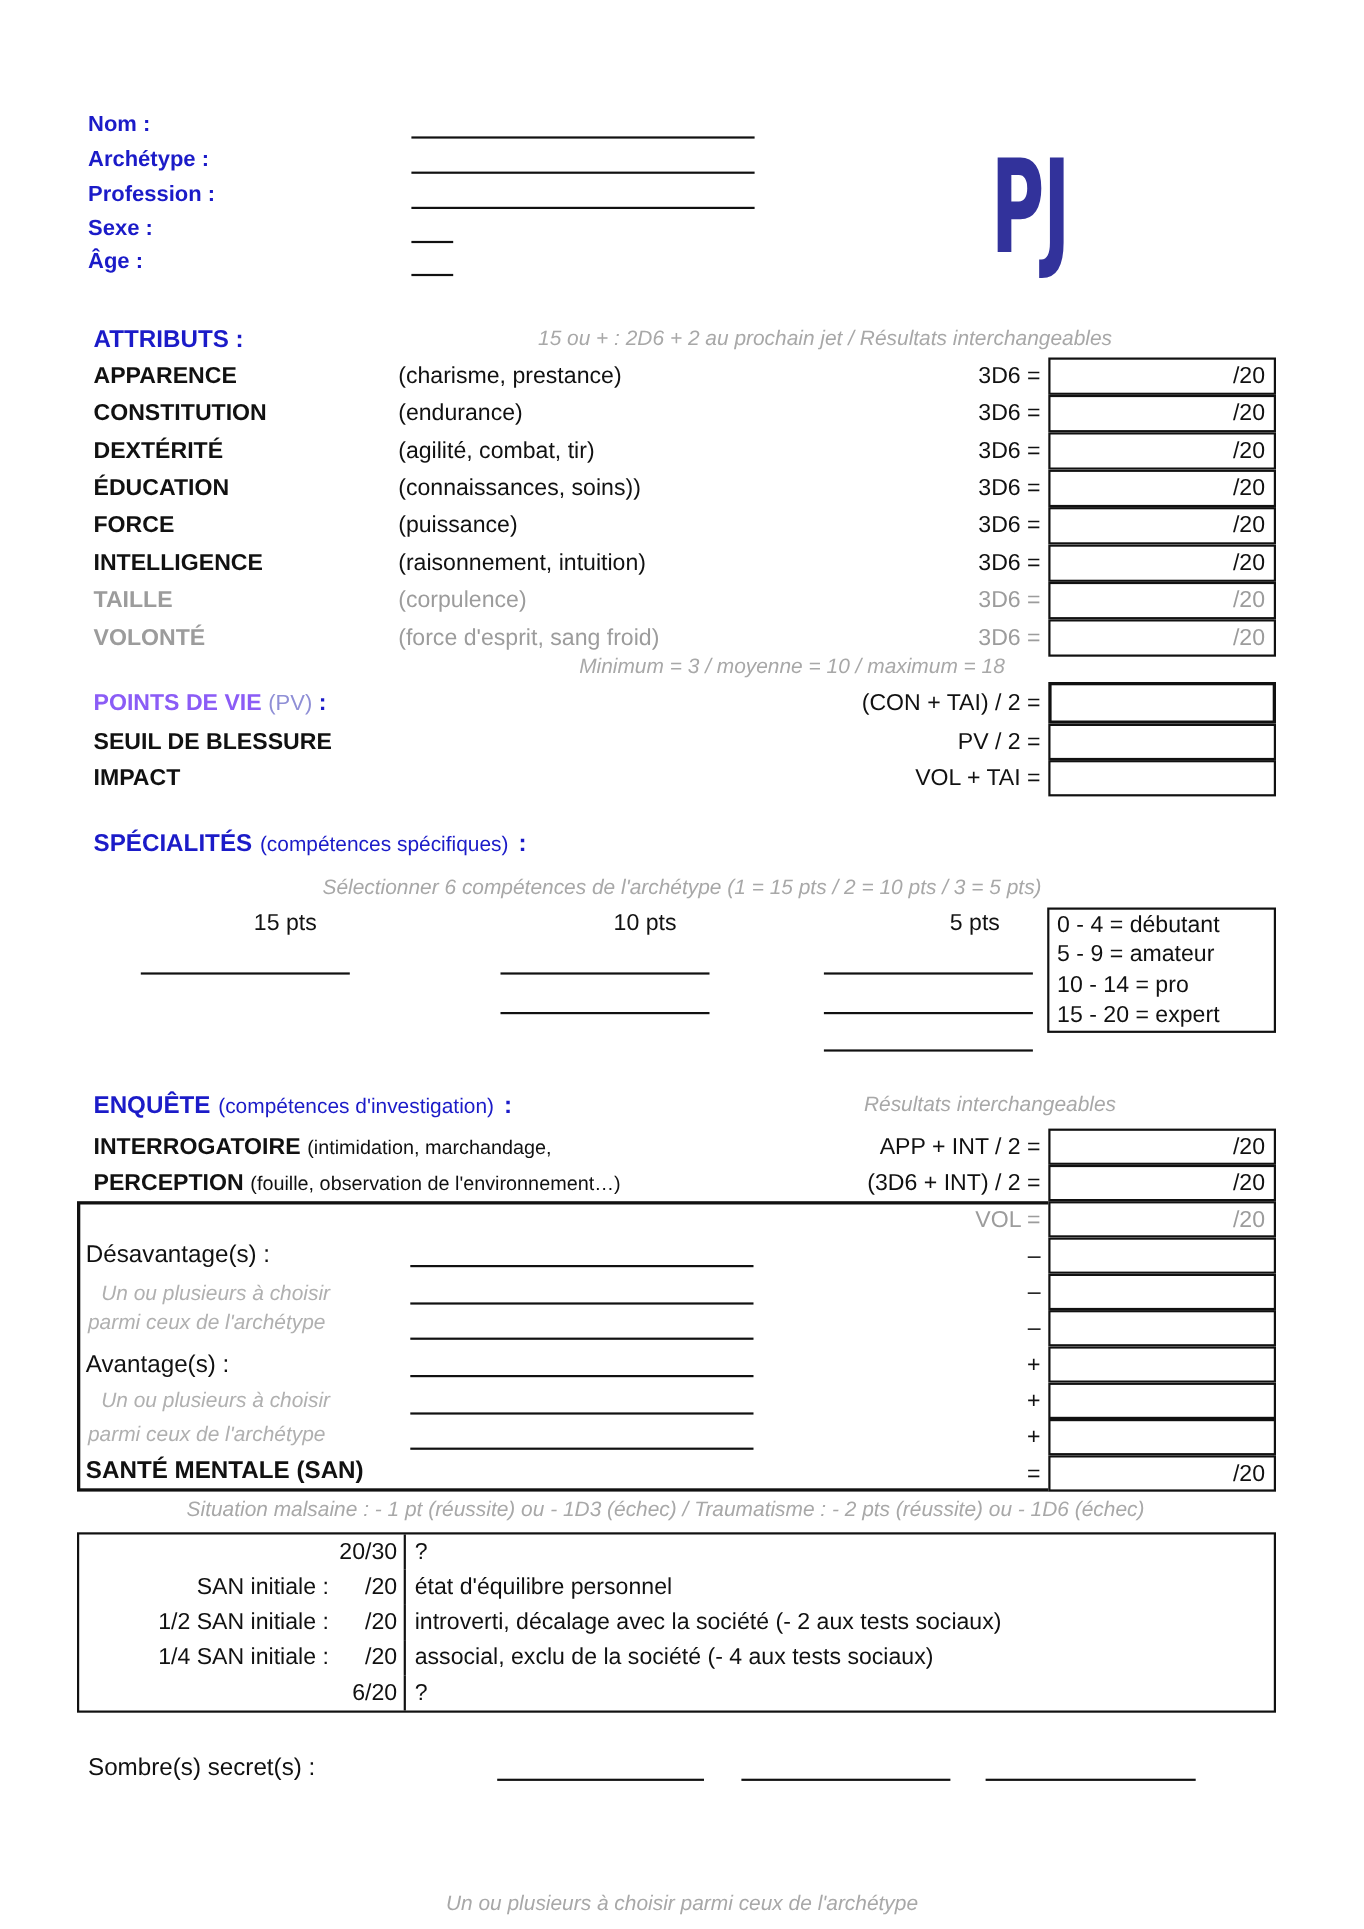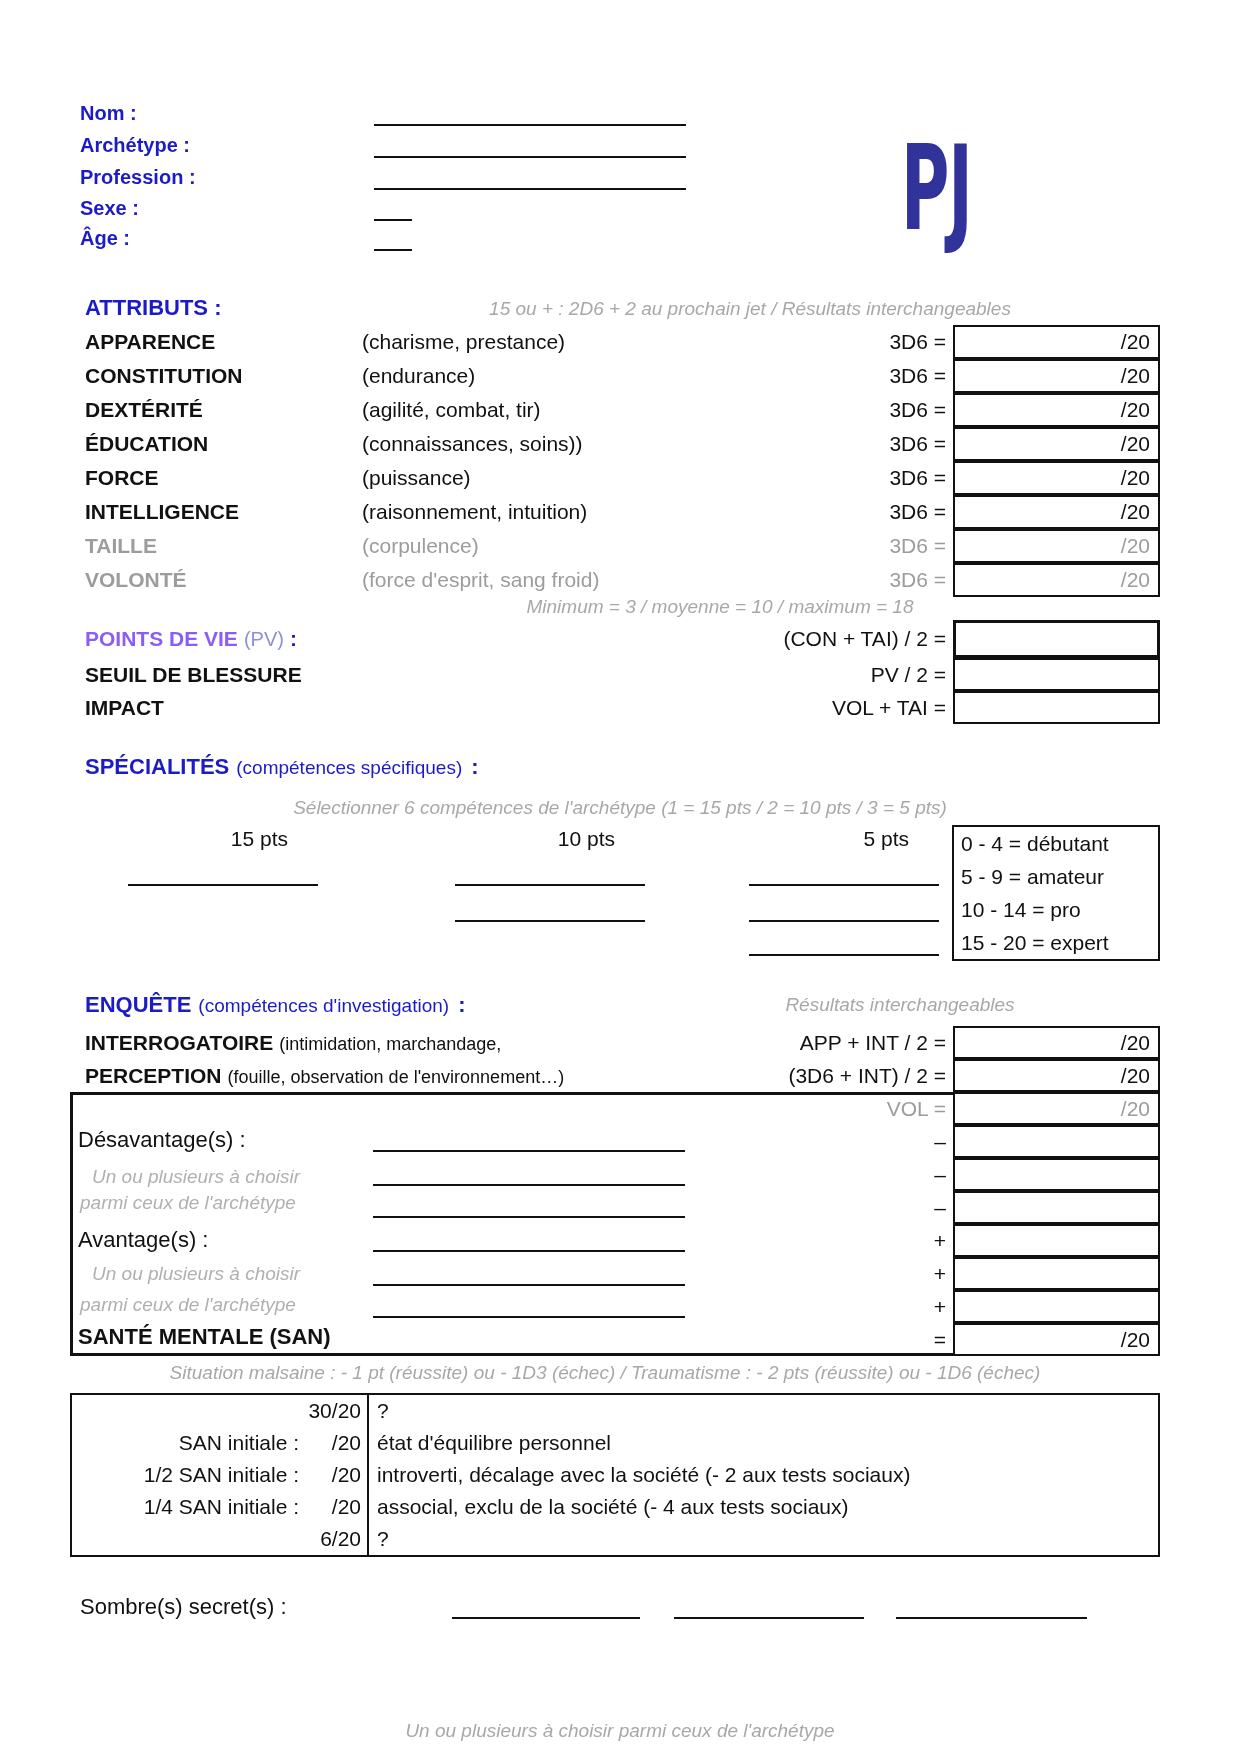--- a/index.html
+++ b/index.html
@@ -35,21 +35,21 @@
   .inv-left{flex:1;white-space:nowrap;}
   .inv-name{font-size:21px;font-weight:bold;}
   .inv-desc{font-size:18px;margin-left:6px;}
   .pv-main{font-size:21px;font-weight:bold;color:#8b5cf6;}
   .pv-paren{font-size:20px;color:#8f8fd6;margin:0 6px;}
   .pv-colon{font-size:21px;font-weight:bold;color:#1b1bc8;}
   .plain-bold{font-size:21px;font-weight:bold;white-space:nowrap;}
 
   
   .col-head{position:absolute;width:130px;text-align:right;font-size:21px;}
-  .legend-box{position:absolute;left:952px;top:825px;width:208px;height:136px;
+  .legend-box{position:absolute;left:952px;top:825px;width:208px;height:114px;
               border:2px solid #111;box-sizing:border-box;display:flex;flex-direction:column;}
   .legend-row{flex:1;display:flex;align-items:center;padding-left:7px;font-size:21px;white-space:nowrap;}
 
   
   .outer-box{position:absolute;left:70px;top:1092px;width:1090px;height:264px;
              border:3px solid #111;box-sizing:border-box;}
   .free-text{position:absolute;font-size:22px;white-space:nowrap;}
   .free-note{position:absolute;font-style:italic;color:#b0b0b0;font-size:19px;white-space:nowrap;}
 
   
@@ -275,21 +275,21 @@
   <div class="fill-line" style="top:1250px;left:373px;width:312px"></div>
   <div class="fill-line" style="top:1284px;left:373px;width:312px"></div>
   <div class="fill-line" style="top:1316px;left:373px;width:312px"></div>
 
   <div class="note" style="top:1362px;left:75px;width:1060px">Situation malsaine : - 1 pt (réussite) ou - 1D3 (échec)  / Traumatisme : - 2 pts (réussite) ou - 1D6 (échec)</div>
 
   <div class="san-table">
     <div class="san-row">
       <div class="san-left">
         <span></span>
-          <span class="san-val">30/20</span>
+          <span class="san-val">20/30</span>
       </div>
       <div class="san-desc">?</div>
     </div>
     <div class="san-row">
       <div class="san-left">
         <span>SAN initiale :</span>
           <span class="san-val">/20</span>
       </div>
       <div class="san-desc">état d'équilibre personnel</div>
     </div>

